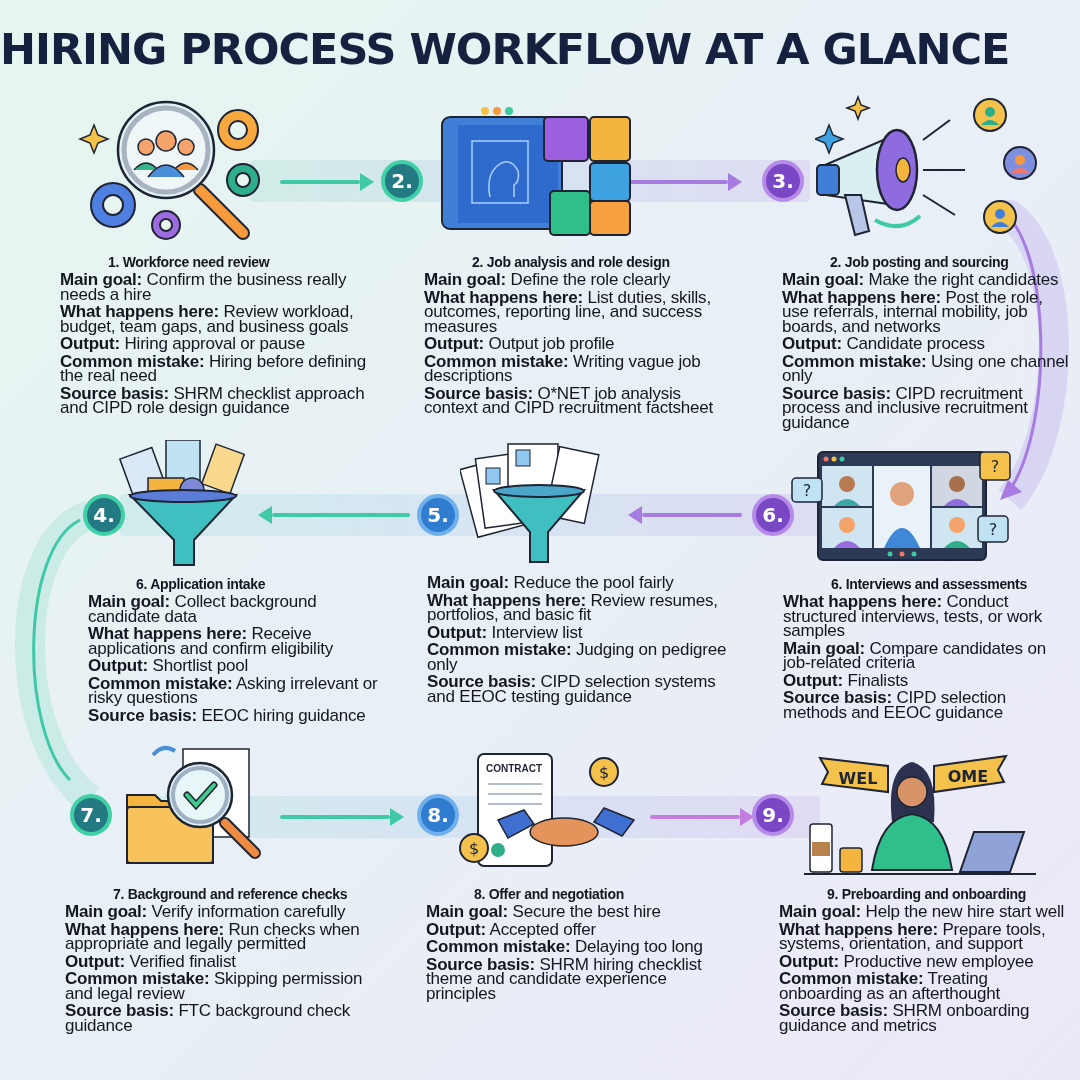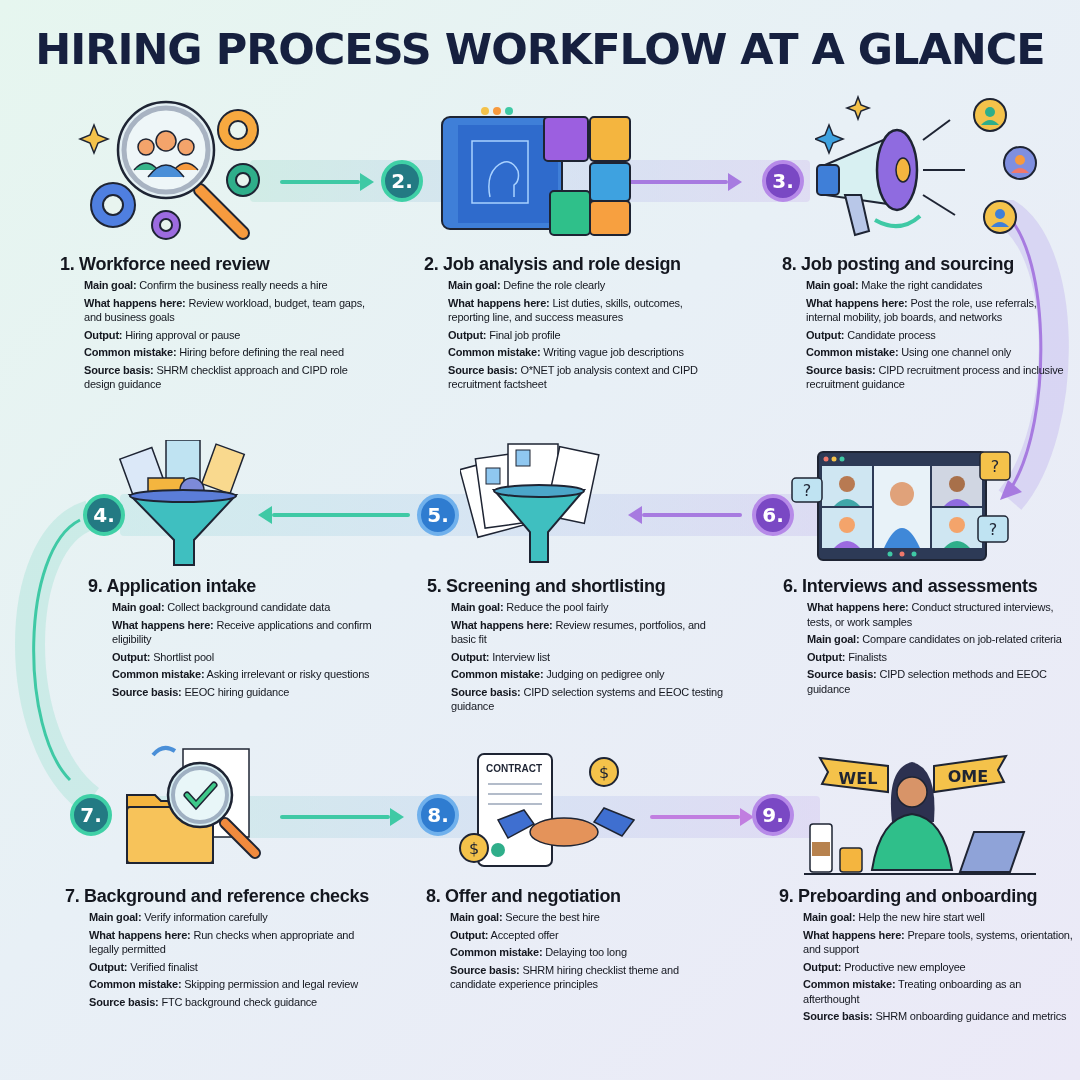--- a/index.html
+++ b/index.html
@@ -4,21 +4,21 @@
 <style>
   * { box-sizing: border-box; margin: 0; padding: 0; }
   html, body { width: 1080px; height: 1080px; overflow: hidden; }
   body {
     font-family: "Liberation Sans", "DejaVu Sans", sans-serif;
     background: linear-gradient(135deg, #e6f6ef 0%, #e8f0f6 45%, #ebe9f7 100%);
     color: #14171f;
     position: relative;
   }
   .title {
-    position: absolute; top: 24px; left: 0; width: 1080px; text-align: center;
+    position: absolute; top: 24px; left: 0; width: 1080px; text-align: left;
     font-family: "DejaVu Sans", sans-serif; font-weight: bold; font-size: 43px;
     letter-spacing: -1px; color: #16203f;
   }
   .band {
     position: absolute; height: 42px; border-radius: 4px;
   }
   .band.r1 { top: 160px; left: 250px; width: 560px; background: linear-gradient(90deg, rgba(190,230,220,0.55), rgba(200,215,240,0.55), rgba(215,205,240,0.55)); }
   .band.r2 { top: 494px; left: 120px; width: 700px; background: linear-gradient(90deg, rgba(190,230,230,0.55), rgba(200,220,240,0.55), rgba(210,205,240,0.55)); }
   .band.r3 { top: 796px; left: 140px; width: 680px; background: linear-gradient(90deg, rgba(190,230,225,0.55), rgba(200,218,240,0.55), rgba(215,205,242,0.55)); }
   .curve { position: absolute; pointer-events: none; }
@@ -34,22 +34,22 @@
   .badge.purple { background: #7a48c4; border-color: #b68ae8; }
 
   .arrow { position: absolute; height: 4px; border-radius: 2px; }
   .arrow::after { content: ""; position: absolute; top: -7px; border: 9px solid transparent; }
   .arrow.right::after { right: -14px; border-left: 14px solid currentColor; border-right: 0; }
   .arrow.left::after { left: -14px; border-right: 14px solid currentColor; border-left: 0; }
 
   .icon { position: absolute; }
 
   .card { position: absolute; width: 320px; }
-  .card h2 { font-size: 18px; font-weight: bold; margin-bottom: 3px; letter-spacing: -0.3px; white-space: nowrap; }
-  .card p { font-size: 11px; line-height: 14.5px; margin-bottom: 3px; letter-spacing: -0.2px; margin-left: 24px; }
+  .card h2 { font-size: 14px; font-weight: bold; margin-bottom: 3px; letter-spacing: -0.3px; white-space: nowrap; margin-left: 48px; }
+  .card p { font-size: 17px; line-height: 14.5px; margin-bottom: 3px; letter-spacing: -0.2px; }
   .card p b { font-weight: bold; }
 </style>
 </head>
 <body>
 
 <div class="title">HIRING PROCESS WORKFLOW AT A GLANCE</div>
 
 <div class="band r1"></div>
 <div class="band r2"></div>
 <div class="band r3"></div>
@@ -242,45 +242,44 @@
   <p><b>What happens here:</b> <span>Review workload, budget, team gaps, and business goals</span></p>
   <p><b>Output:</b> <span>Hiring approval or pause</span></p>
   <p><b>Common mistake:</b> <span>Hiring before defining the real need</span></p>
   <p><b>Source basis:</b> <span>SHRM checklist approach and CIPD role design guidance</span></p>
 </div>
 
 <div class="card" style="left:424px;top:254px;width:300px">
   <h2>2. Job analysis and role design</h2>
   <p><b>Main goal:</b> <span>Define the role clearly</span></p>
   <p><b>What happens here:</b> <span>List duties, skills, outcomes, reporting line, and success measures</span></p>
-  <p><b>Output:</b> <span>Final job profile</span></p>
+  <p><b>Output:</b> <span>Output job profile</span></p>
   <p><b>Common mistake:</b> <span>Writing vague job descriptions</span></p>
   <p><b>Source basis:</b> <span>O*NET job analysis context and CIPD recruitment factsheet</span></p>
 </div>
 
 <div class="card" style="left:782px;top:254px;width:290px">
-  <h2>8. Job posting and sourcing</h2>
+  <h2>2. Job posting and sourcing</h2>
   <p><b>Main goal:</b> <span>Make the right candidates</span></p>
   <p><b>What happens here:</b> <span>Post the role, use referrals, internal mobility, job boards, and networks</span></p>
   <p><b>Output:</b> <span>Candidate process</span></p>
   <p><b>Common mistake:</b> <span>Using one channel only</span></p>
   <p><b>Source basis:</b> <span>CIPD recruitment process and inclusive recruitment guidance</span></p>
 </div>
 
 <div class="card" style="left:88px;top:576px;width:300px">
-  <h2>9. Application intake</h2>
+  <h2>6. Application intake</h2>
   <p><b>Main goal:</b> <span>Collect background candidate data</span></p>
   <p><b>What happens here:</b> <span>Receive applications and confirm eligibility</span></p>
   <p><b>Output:</b> <span>Shortlist pool</span></p>
   <p><b>Common mistake:</b> <span>Asking irrelevant or risky questions</span></p>
   <p><b>Source basis:</b> <span>EEOC hiring guidance</span></p>
 </div>
 
 <div class="card" style="left:427px;top:576px;width:300px">
-  <h2>5. Screening and shortlisting</h2>
   <p><b>Main goal:</b> <span>Reduce the pool fairly</span></p>
   <p><b>What happens here:</b> <span>Review resumes, portfolios, and basic fit</span></p>
   <p><b>Output:</b> <span>Interview list</span></p>
   <p><b>Common mistake:</b> <span>Judging on pedigree only</span></p>
   <p><b>Source basis:</b> <span>CIPD selection systems and EEOC testing guidance</span></p>
 </div>
 
 <div class="card" style="left:783px;top:576px;width:290px">
   <h2>6. Interviews and assessments</h2>
   <p><b>What happens here:</b> <span>Conduct structured interviews, tests, or work samples</span></p>

